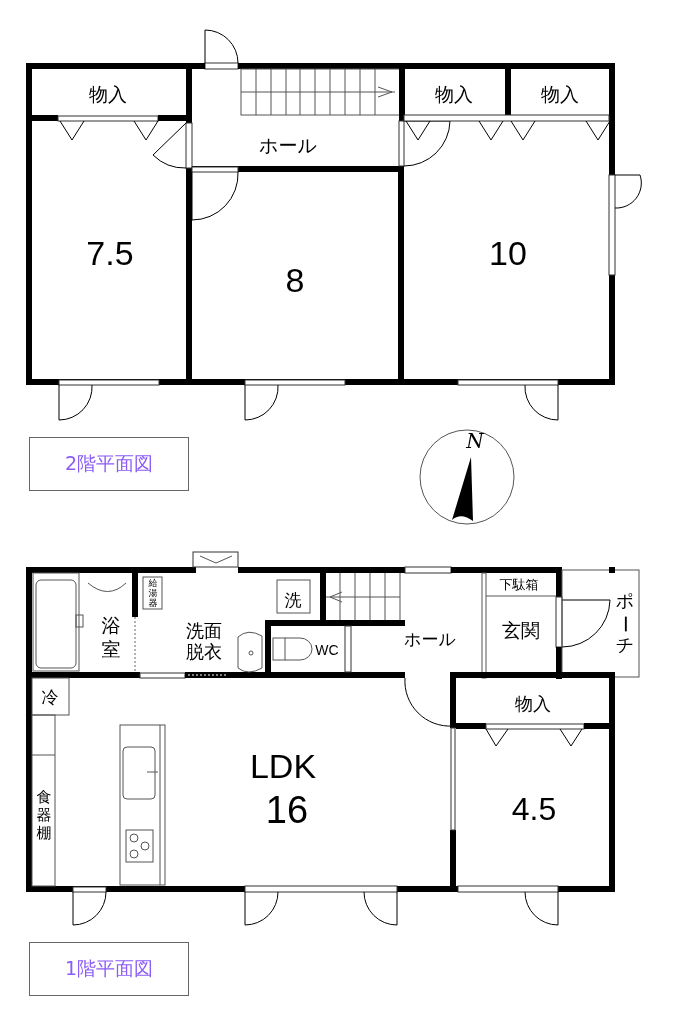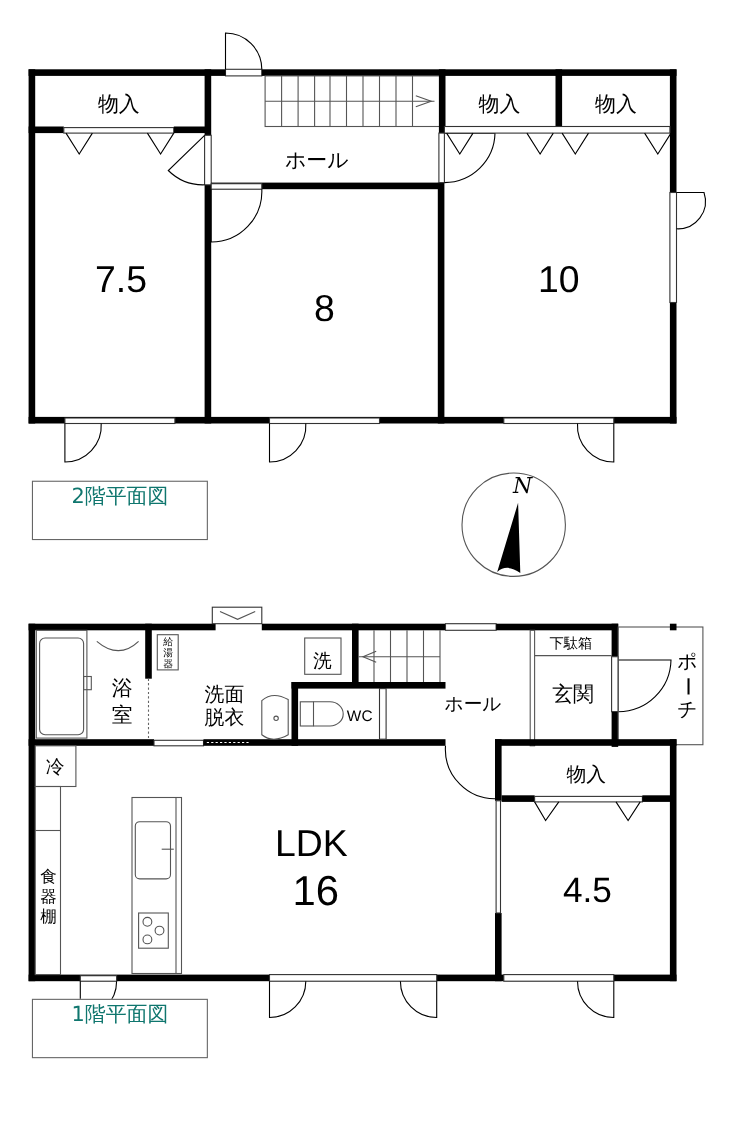--- a/index.html
+++ b/index.html
@@ -4,21 +4,21 @@
 <style>
   html, body { margin: 0; padding: 0; background: #ffffff; }
   body { width: 679px; height: 1024px; position: relative; overflow: hidden; font-family: "DejaVu Sans", "Liberation Sans", sans-serif; }
   svg { position: absolute; left: 0; top: 0; }
   .wall { fill: #000; }
   .thin { fill: none; stroke: #000; stroke-width: 1; }
   .gray { fill: none; stroke: #555; stroke-width: 1; }
   .win { fill: #fff; stroke: #333; stroke-width: 1; }
   .lbl { font-family: "DejaVu Sans", "Liberation Sans", sans-serif; fill: #000; }
   .big { font-family: "Liberation Sans", "DejaVu Sans", sans-serif; fill: #000; }
-  .title-box { position: absolute; border: 1px solid #666; background: #fff; display: flex; justify-content: center; font-size: 19px; color: #0f766e; font-family: "DejaVu Sans", sans-serif; }
+  .title-box { position: absolute; border: 1px solid #666; background: #fff; display: flex; align-items: center; justify-content: center; font-size: 19px; color: #8b5cf6; font-family: "DejaVu Sans", sans-serif; }
 </style>
 </head>
 <body>
 
 <svg width="679" height="1024" viewBox="0 0 679 1024">
 
   <g>
 
     <rect class="win" x="205" y="63" width="33" height="6"></rect>
     <path class="thin" d="M205 63 V30 A33 33 0 0 1 238 63"></path>
@@ -206,15 +206,15 @@
   <text class="lbl" x="44" y="838" font-size="15" text-anchor="middle">棚</text>
   <text class="big" x="283" y="778" font-size="34" text-anchor="middle">LDK</text>
   <text class="big" x="287" y="823" font-size="38" text-anchor="middle">16</text>
   <text class="lbl" x="533" y="710" font-size="18" text-anchor="middle">物入</text>
   <text class="big" x="534" y="820" font-size="32" text-anchor="middle">4.5</text>
 </svg>
 
 <div class="title-box" style="left:29px; top:437px; width:158px; height:52px;">
   <span>2階平面図</span>
 </div>
-<div class="title-box" style="left:29px; top:908px; width:158px; height:52px;">
+<div class="title-box" style="left:29px; top:942px; width:158px; height:52px;">
   <span>1階平面図</span>
 </div>
 
 </body></html>

